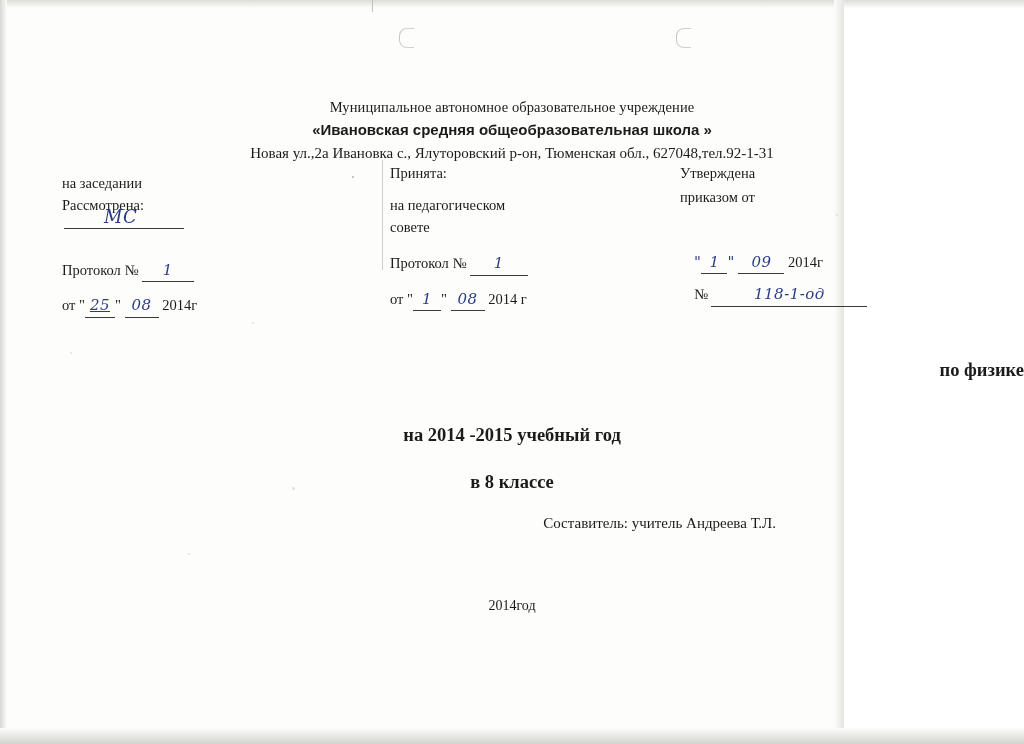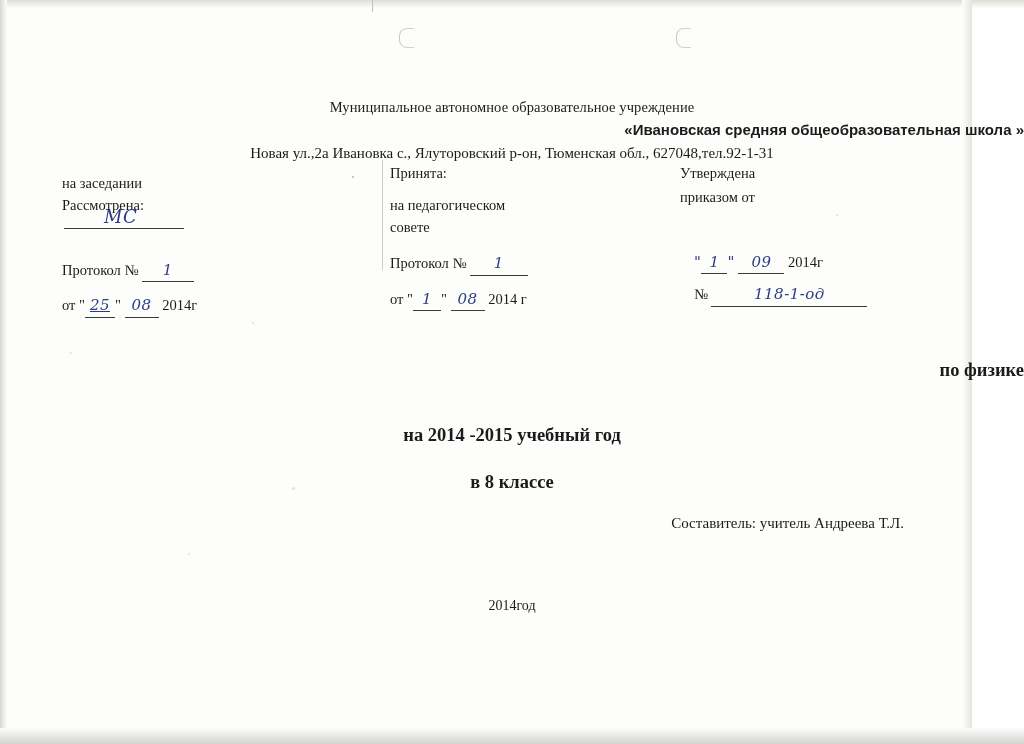--- a/index.html
+++ b/index.html
@@ -13,21 +13,21 @@
     position: relative;
     overflow: hidden;
     font-family: "Liberation Serif", serif;
     color: #1b1b1b;
   }
 
   
   #page {
     position: absolute;
     left: 0; top: 0;
-    width: 972px;
+    width: 844px;
     height: 744px;
     background: #fdfdfb;
   }
   
   .scan-edge-top {
     position: absolute; left: 0; top: 0; width: 1024px; height: 8px;
     background: linear-gradient(to bottom, #dcdcd8, #fdfdfb);
   }
   .scan-edge-left {
     position: absolute; left: 0; top: 0; width: 7px; height: 744px;
@@ -71,21 +71,20 @@
   }
   .org-line1 {
     font-size: 14.5px;
     letter-spacing: .1px;
   }
   .org-line2 {
     font-family: "Liberation Sans", sans-serif;
     font-size: 15px;
     font-weight: bold;
     margin-top: 2px;
-    text-align: right;
   }
   .org-line3 {
     font-size: 15px;
     margin-top: 3px;
   }
 
   
   .approve-col {
     position: absolute;
     font-size: 14.5px;

